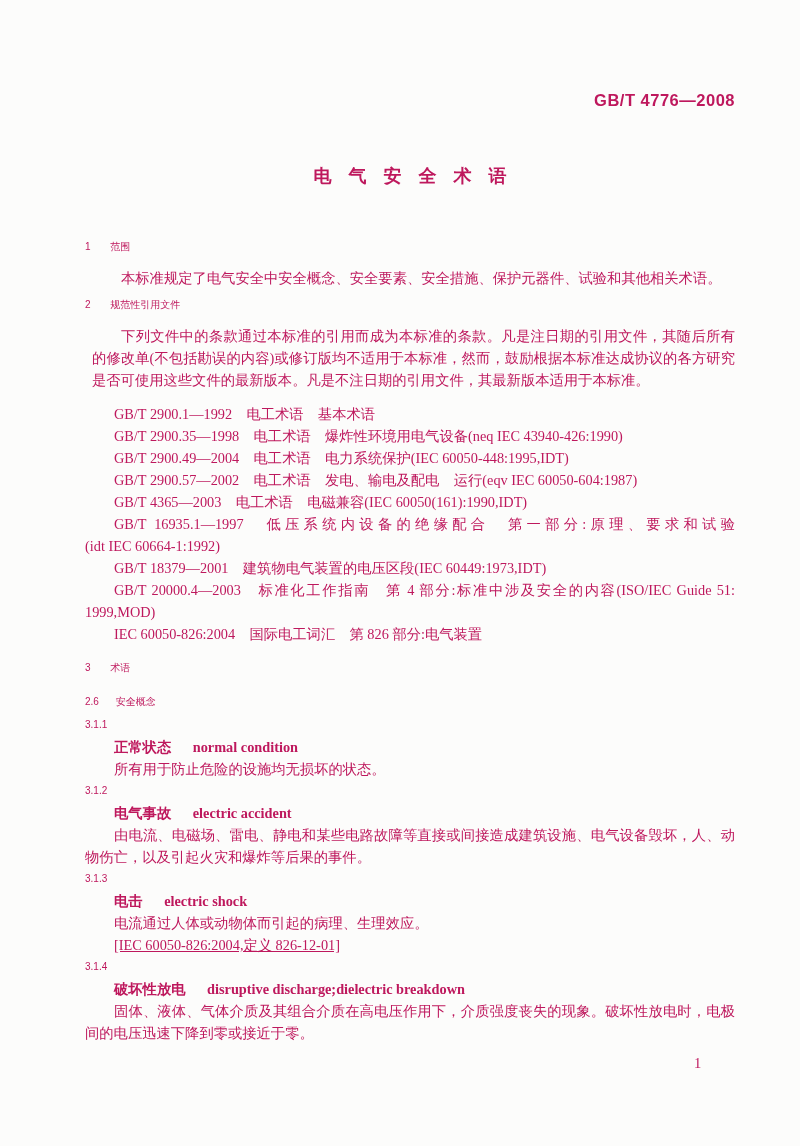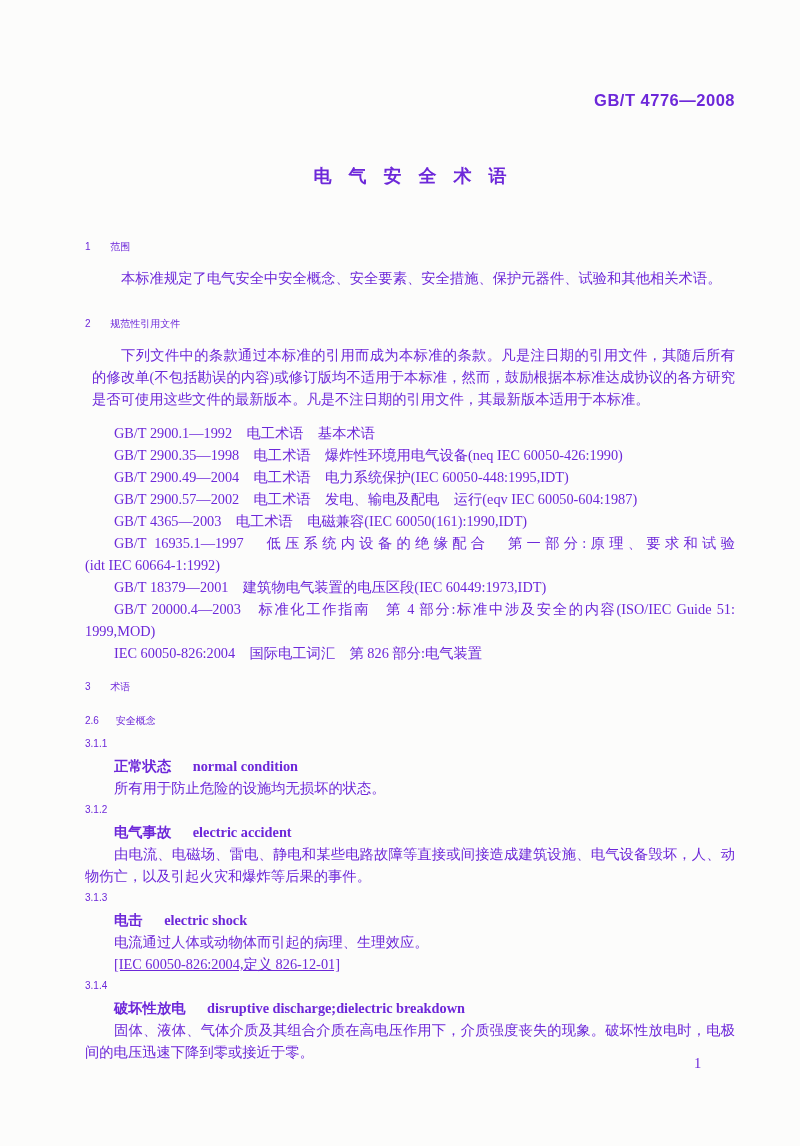--- a/index.html
+++ b/index.html
@@ -6,21 +6,21 @@
     margin: 0;
     padding: 0;
     background: #e8e8e8;
   }
   .page {
     position: relative;
     width: 800px;
     height: 1146px;
     background: #fcfcfb;
     overflow: hidden;
-    color: #6d28d9;
+    color: #be185d;
     font-family: "Liberation Serif", "DejaVu Serif", serif;
     font-size: 14.3px;
     line-height: 22px;
   }
   .content {
     position: absolute;
     left: 85px;
     top: 0;
     width: 650px;
   }
@@ -47,21 +47,21 @@
     white-space: nowrap;
   }
   .sec-heading, .sub-heading, .clause-num {
     font-family: "Liberation Sans", "DejaVu Sans", sans-serif;
     font-weight: 400;
     font-size: 10px;
   }
   .sec-heading .sec-title { margin-left: 17px; }
   .sub-heading .sec-title { margin-left: 14px; }
   .mt-s1 { margin-top: 44px; }
-  .mt-s2 { margin-top: 24px; }
+  .mt-s2 { margin-top: 5px; }
   .mt-s3 { margin-top: 12px; }
   .sub-heading { margin-top: 12px; margin-bottom: 1px; }
 
   .body-p {
     margin-top: 9px;
     text-indent: 29px;
     text-align: justify;
     margin-left: 7px;
   }
   .refs { margin-top: 12px; }
@@ -111,21 +111,21 @@
     <p class="body-p">本标准规定了电气安全中安全概念、安全要素、安全措施、保护元器件、试验和其他相关术语。</p>
 
     <div class="sec-heading mt-s2">
       <span class="sec-num">2</span>
       <span class="sec-title">规范性引用文件</span>
     </div>
     <p class="body-p">下列文件中的条款通过本标准的引用而成为本标准的条款。凡是注日期的引用文件，其随后所有的修改单(不包括勘误的内容)或修订版均不适用于本标准，然而，鼓励根据本标准达成协议的各方研究是否可使用这些文件的最新版本。凡是不注日期的引用文件，其最新版本适用于本标准。</p>
 
     <div class="refs">
       <p class="ref indent">GB/T 2900.1—1992　电工术语　基本术语</p>
-      <p class="ref indent">GB/T 2900.35—1998　电工术语　爆炸性环境用电气设备(neq IEC 60050-426:1990)</p>
+      <p class="ref indent">GB/T 2900.35—1998　电工术语　爆炸性环境用电气设备(neq IEC 43940-426:1990)</p>
       <p class="ref indent">GB/T 2900.49—2004　电工术语　电力系统保护(IEC 60050-448:1995,IDT)</p>
       <p class="ref indent">GB/T 2900.57—2002　电工术语　发电、输电及配电　运行(eqv IEC 60050-604:1987)</p>
       <p class="ref indent">GB/T 4365—2003　电工术语　电磁兼容(IEC 60050(161):1990,IDT)</p>
       <p class="ref indent stretch">GB/T 16935.1—1997　低压系统内设备的绝缘配合　第一部分:原理、要求和试验</p>
       <p class="ref flush">(idt IEC 60664-1:1992)</p>
       <p class="ref indent">GB/T 18379—2001　建筑物电气装置的电压区段(IEC 60449:1973,IDT)</p>
       <p class="ref indent stretch">GB/T 20000.4—2003　标准化工作指南　第 4 部分:标准中涉及安全的内容(ISO/IEC Guide 51:</p>
       <p class="ref flush">1999,MOD)</p>
       <p class="ref indent">IEC 60050-826:2004　国际电工词汇　第 826 部分:电气装置</p>
     </div>

